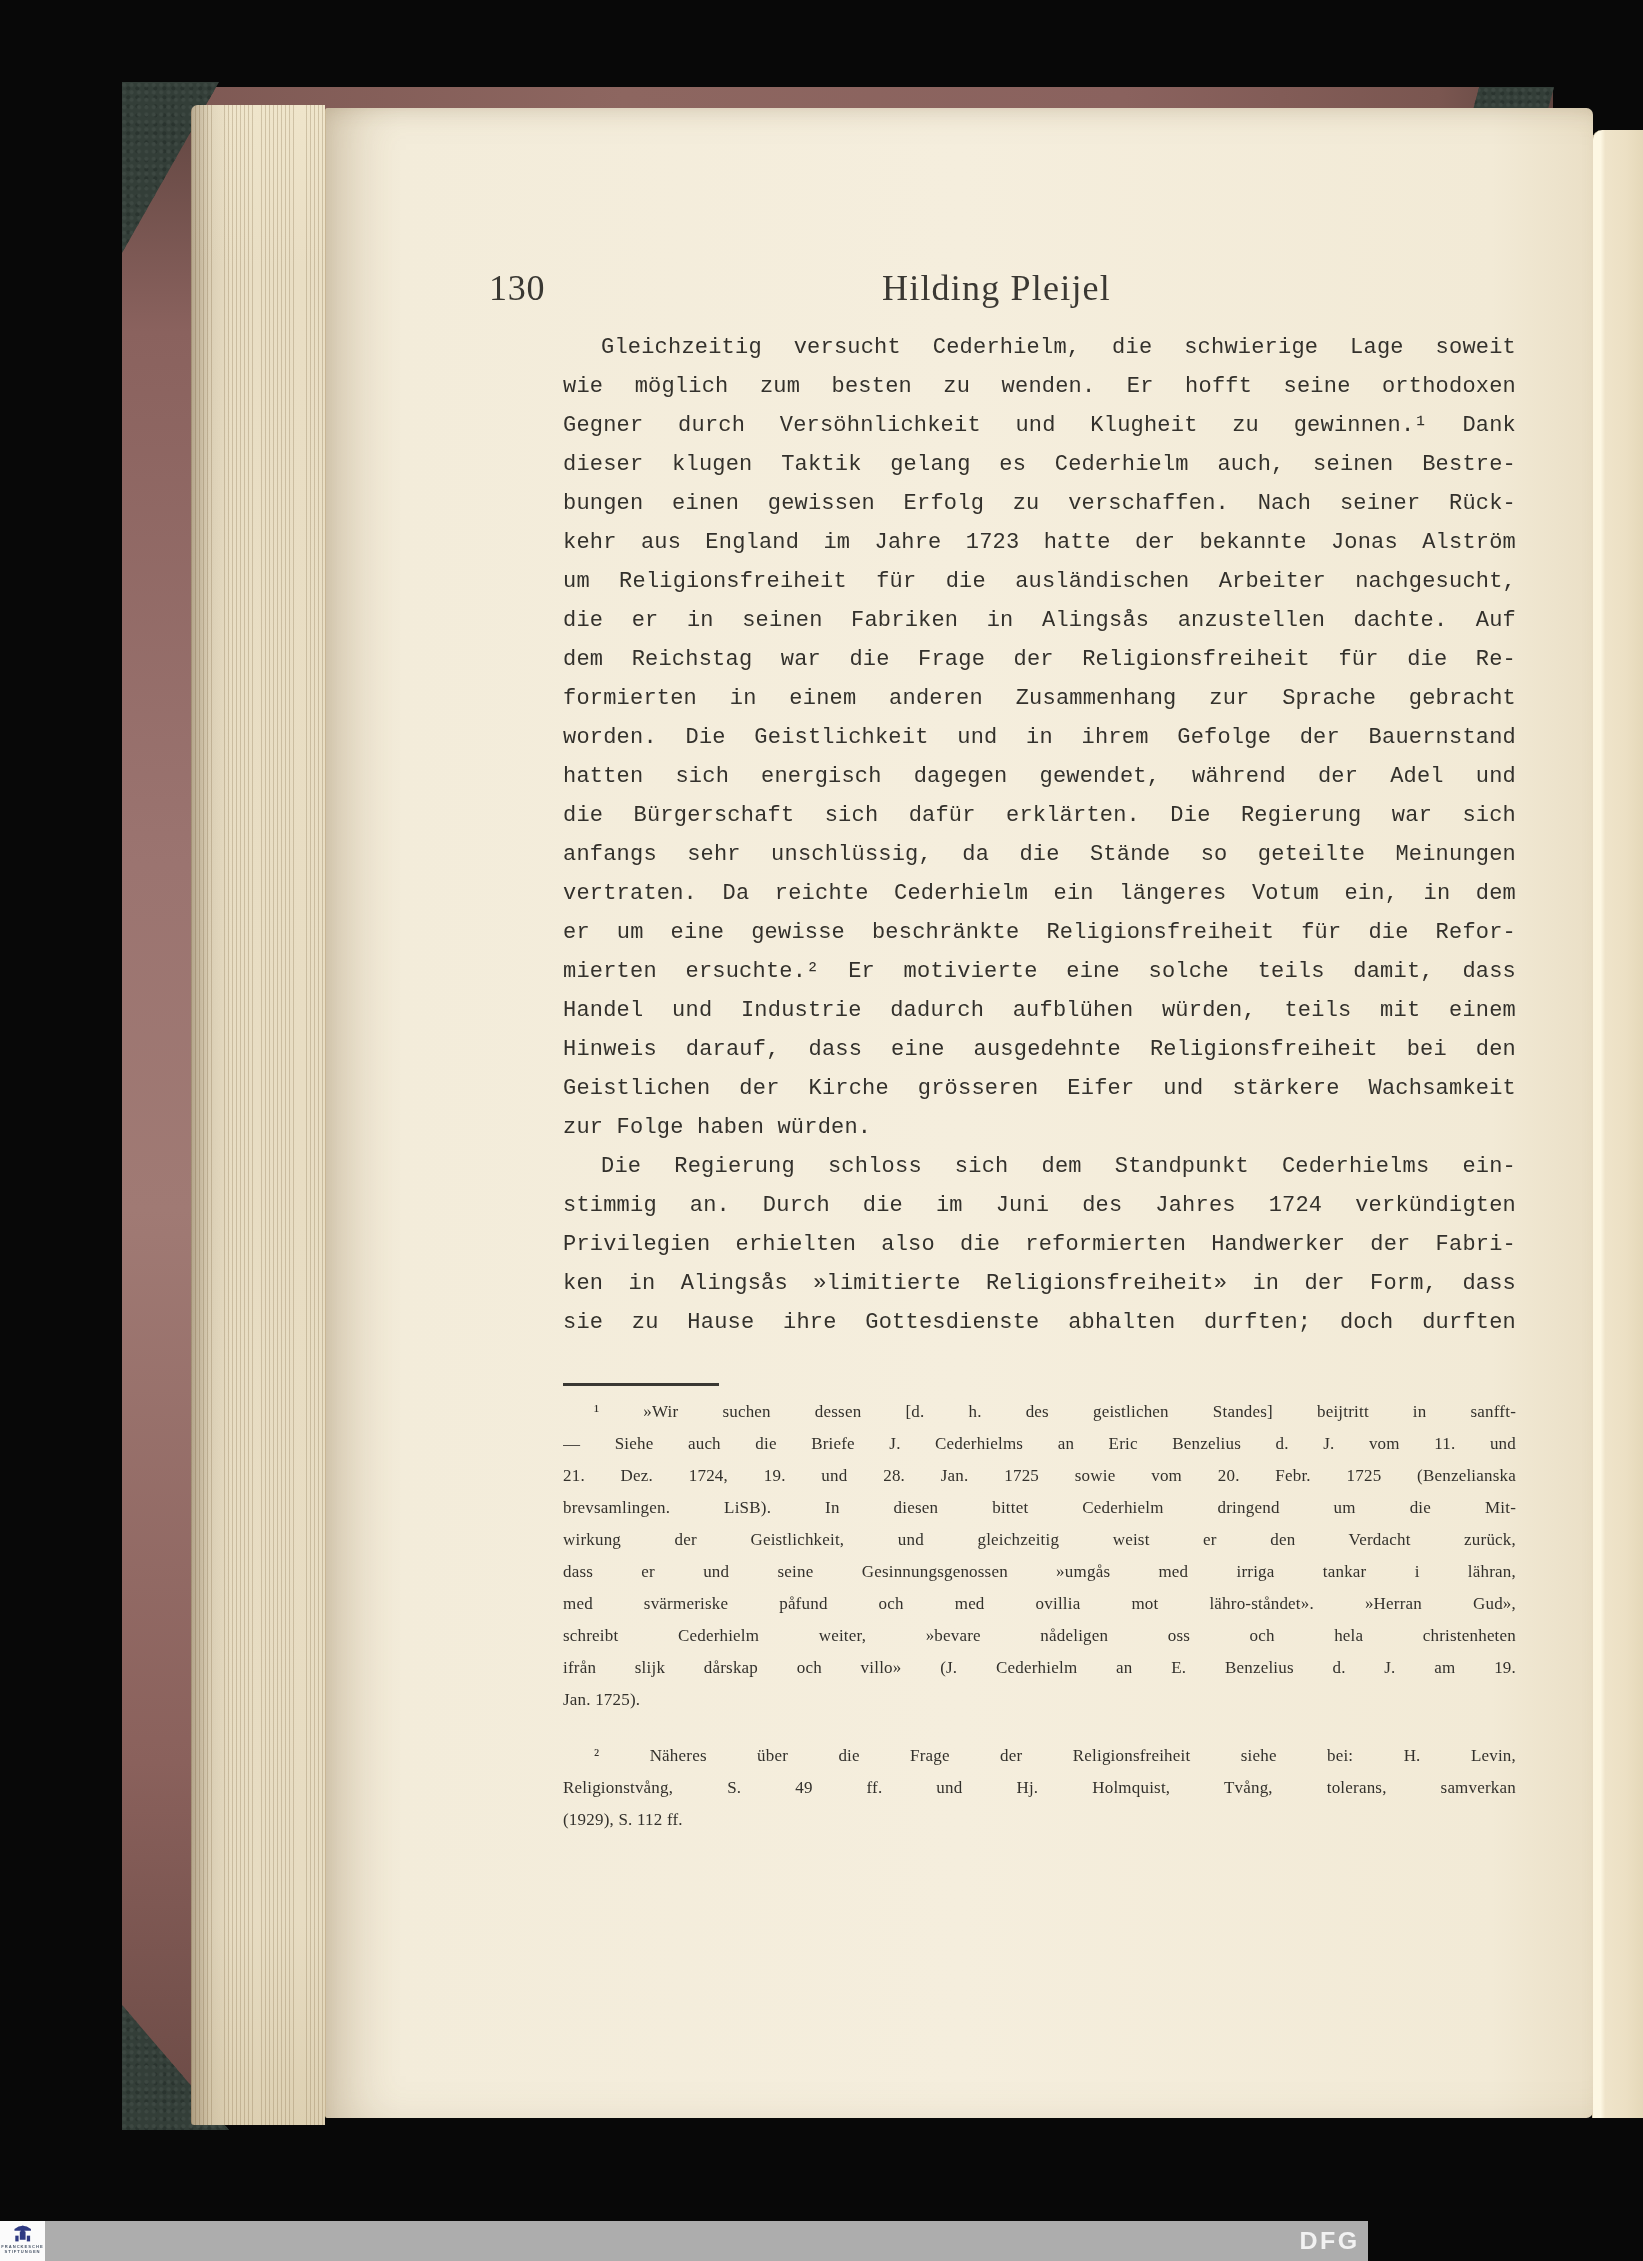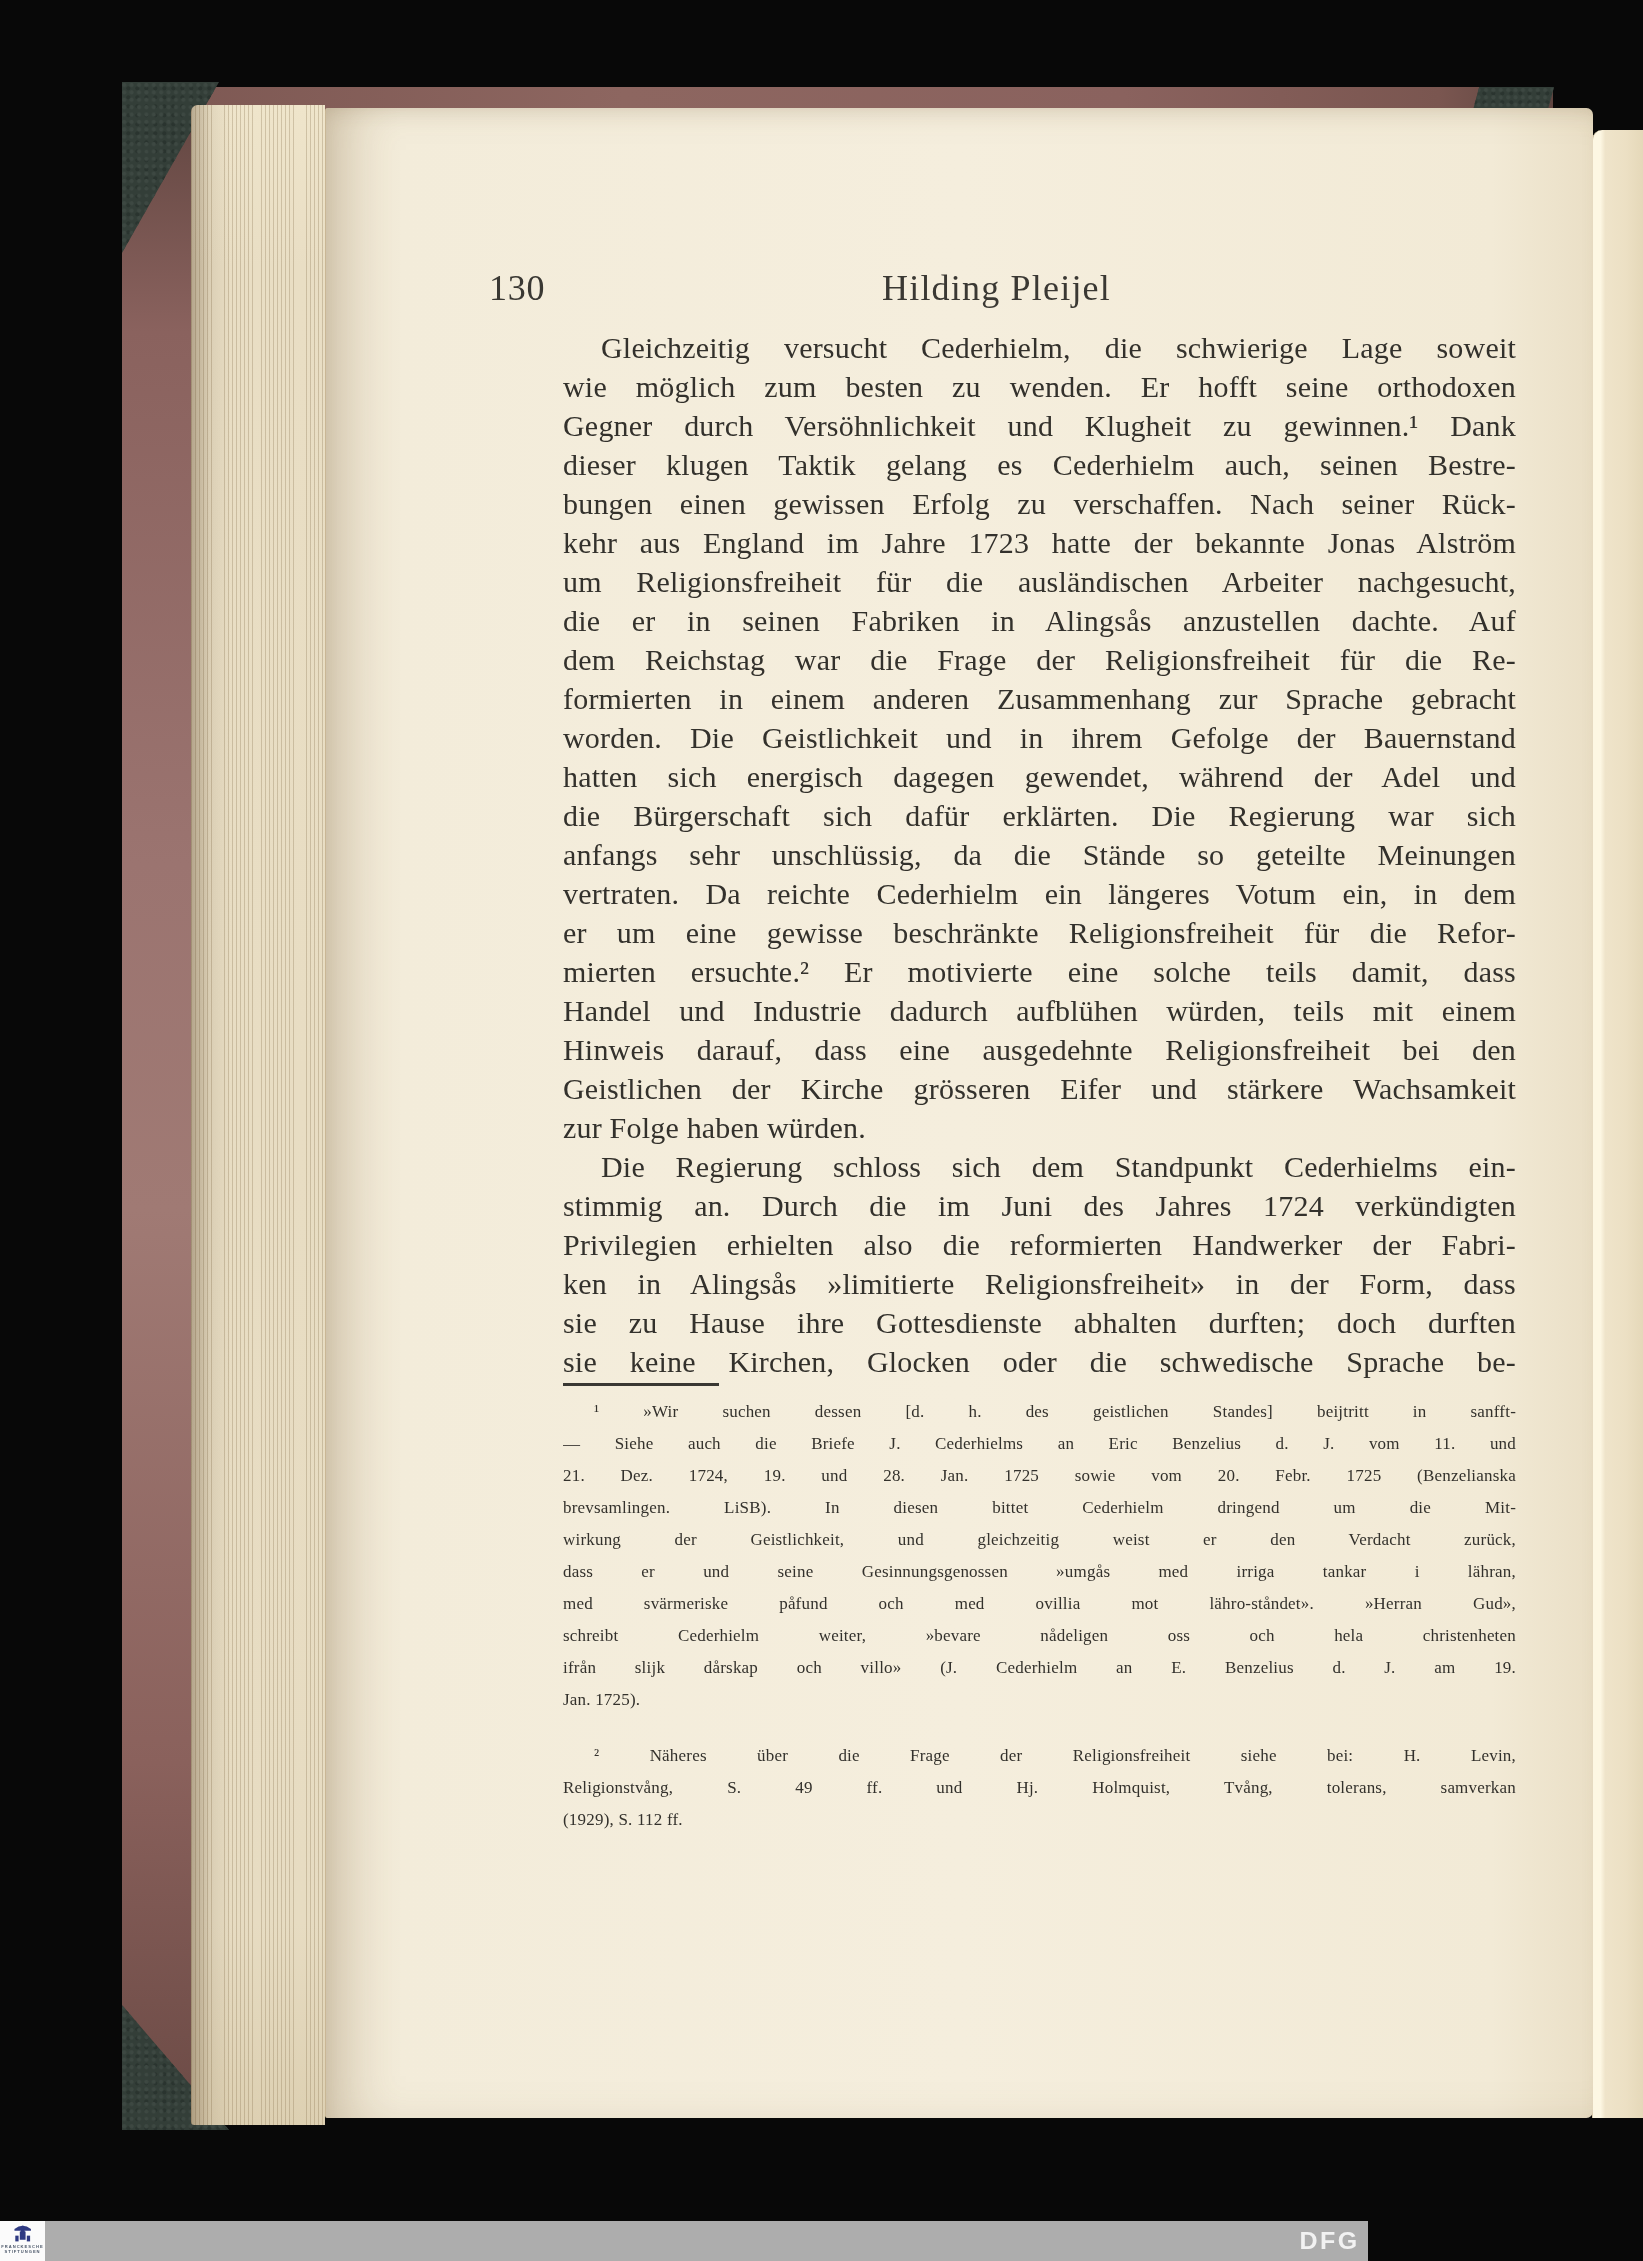--- a/index.html
+++ b/index.html
@@ -41,22 +41,22 @@
   
   .facing-page{position:absolute;left:1592px;top:130px;width:51px;height:1988px;border-radius:10px 0 0 0;
     background:linear-gradient(90deg,#fdf7e3 0 7.4px,#efe4ca 12.3px,#ece0c4 65%,#e5d8b9 100%);
     border-left:0.8px solid #d8c9a8;}
 
   
   .header-row{position:absolute;left:163px;top:159px;width:1027px;height:35px;font-size:36px;color:#3a3833;}
   .page-number{position:absolute;left:0;top:0;letter-spacing:0.8px;}
   .running-header{position:absolute;left:0;right:12px;text-align:center;letter-spacing:1.2px;}
 
-  .bodytext{position:absolute;left:237px;top:220px;width:953px;font-size:30px;line-height:39px;
-    color:var(--ink);}
+  .bodytext{position:absolute;left:237px;top:220px;width:953px;font-size:22px;line-height:39px;
+    color:var(--ink);font-family:Liberation Mono, monospace;}
   .line{text-align:justify;text-align-last:justify;height:39px;overflow:hidden;letter-spacing:0.2px;}
   .para .line:first-child{text-indent:38px;}
   .p1 .line:last-child{text-align-last:left;}
 
   .footnote-rule{position:absolute;left:237px;top:1275px;width:156px;height:2.5px;background:#3a3833;}
   .footnotes{position:absolute;left:237px;top:1288px;width:953px;font-size:17px;color:var(--ink);}
   .footnotes .line{height:32px;line-height:32px;letter-spacing:0.2px;}
   .fn .line:first-child{text-indent:31px;}
   .fn1 .line:last-child,.fn2 .line:last-child{text-align-last:left;}
   .fn2{margin-top:24px;}
@@ -113,21 +113,20 @@
           <div class="line">Hinweis darauf, dass eine ausgedehnte Religionsfreiheit bei den</div>
           <div class="line">Geistlichen der Kirche grösseren Eifer und stärkere Wachsamkeit</div>
           <div class="line">zur Folge haben würden.</div>
         </div>
       <div class="para p2">
           <div class="line">Die Regierung schloss sich dem Standpunkt Cederhielms ein-</div>
           <div class="line">stimmig an.  Durch die im Juni des Jahres 1724 verkündigten</div>
           <div class="line">Privilegien erhielten also die reformierten Handwerker der Fabri-</div>
           <div class="line">ken in Alingsås »limitierte Religionsfreiheit» in der Form, dass</div>
           <div class="line">sie zu Hause ihre Gottesdienste abhalten durften; doch durften</div>
-          <div class="line">sie keine Kirchen, Glocken oder die schwedische Sprache be-</div>
         </div>
     </div>
 
     <div class="footnote-rule"></div>
 
     <div class="footnotes">
       <div class="fn fn1">
           <div class="line">¹ »Wir suchen dessen [d. h. des geistlichen Standes] beijtritt in sanfft-</div>
           <div class="line">— Siehe auch die Briefe J. Cederhielms an Eric Benzelius d. J. vom 11. und</div>
           <div class="line">21. Dez. 1724, 19. und 28. Jan. 1725 sowie vom 20. Febr. 1725 (Benzelianska</div>

